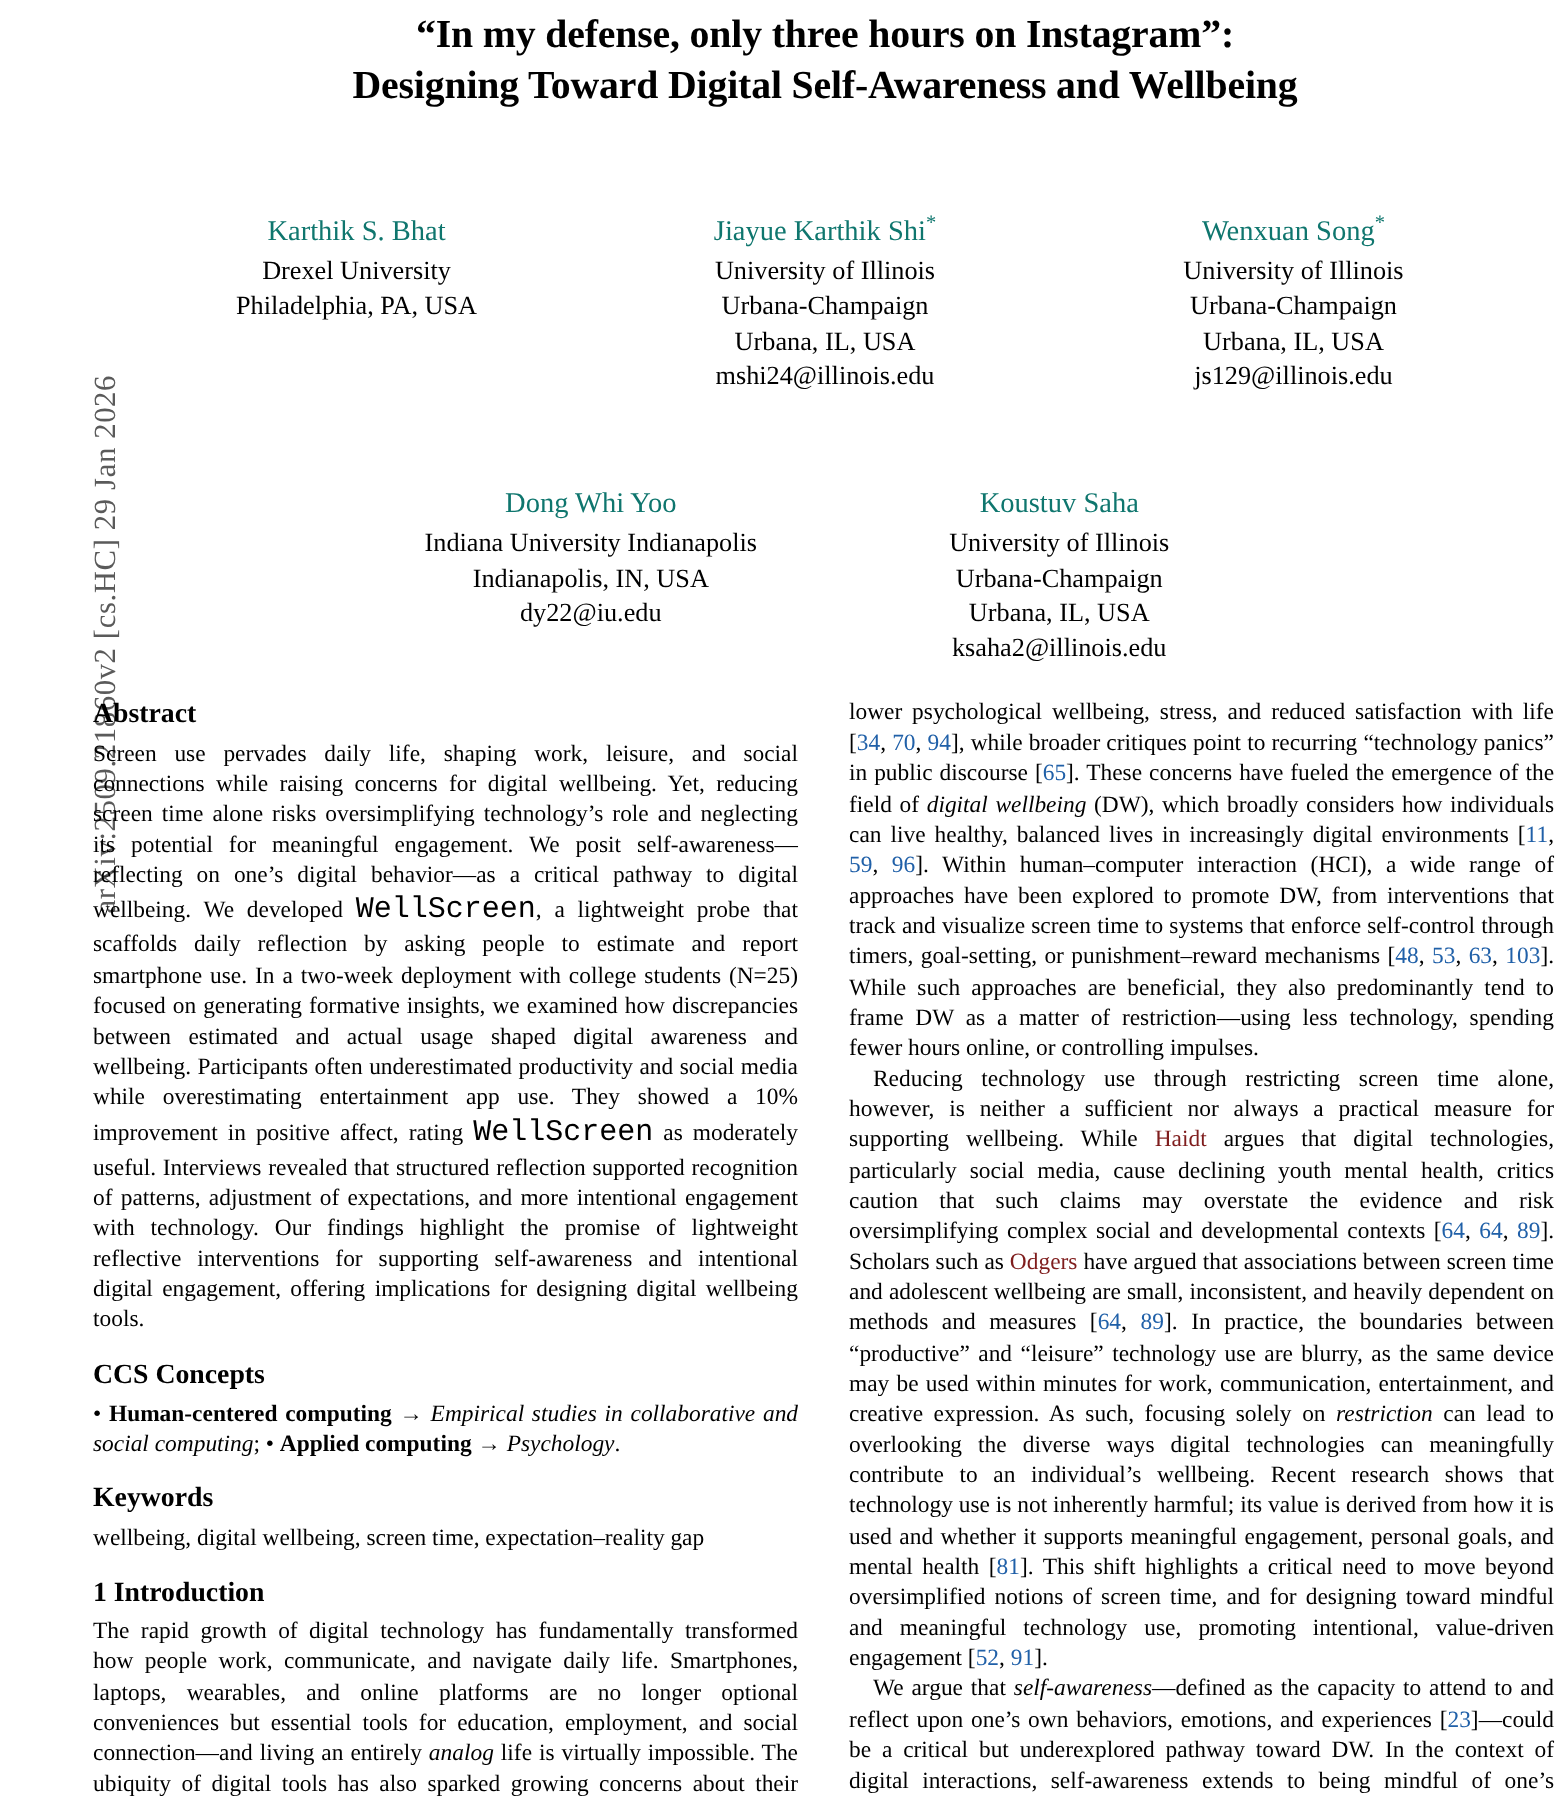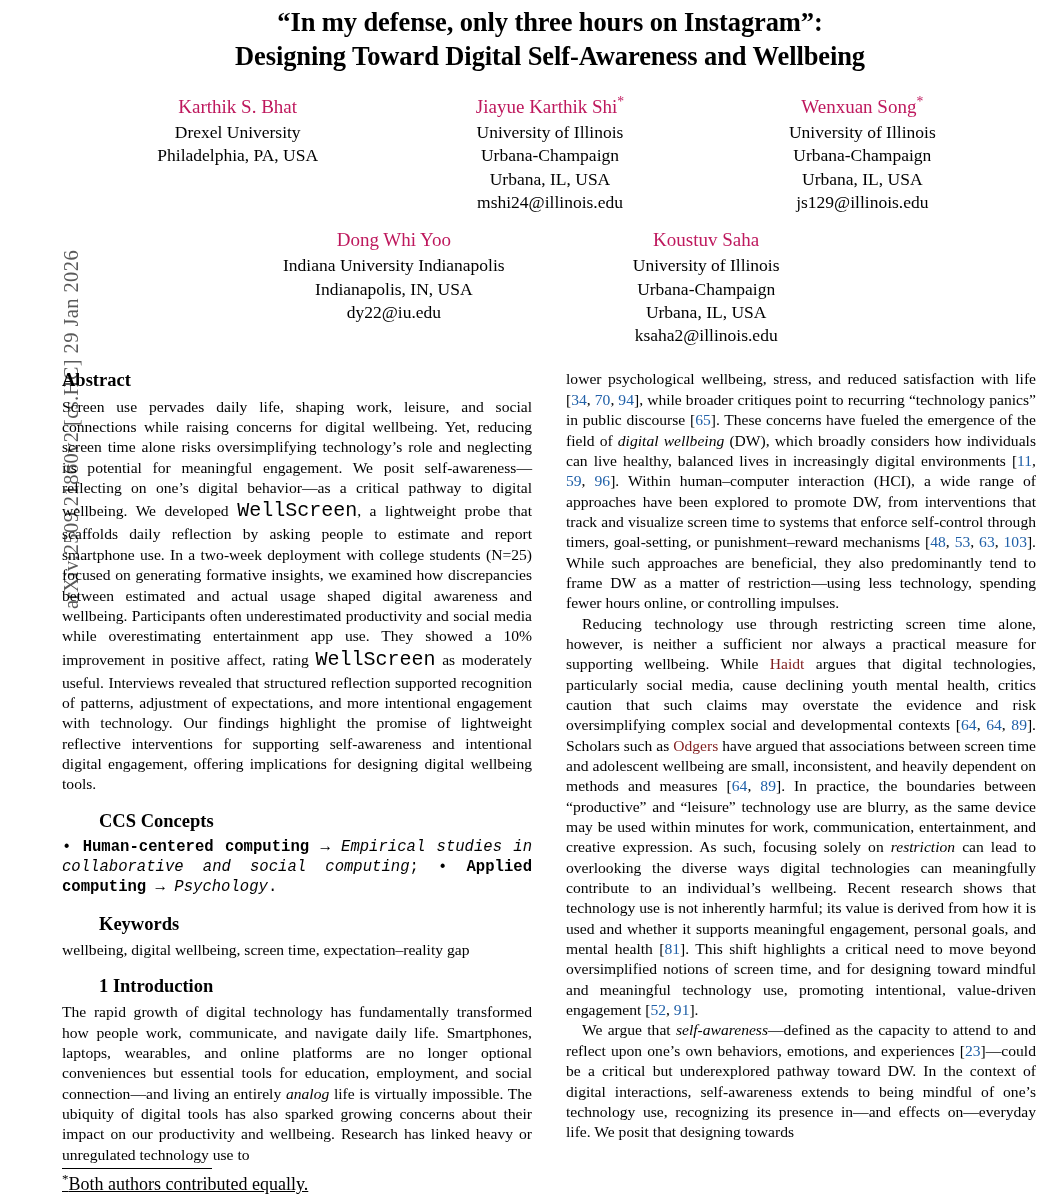--- a/index.html
+++ b/index.html
@@ -58,24 +58,25 @@
     display: flex;
     justify-content: center;
     width: 100%;
   }
   .author {
     text-align: center;
     font-size: 17.5px;
     line-height: 1.33;
   }
   .author .name {
-    color: #be185d;
+    color: #0f766e;
     font-size: 19px;
     display: block;
     margin-bottom: 2px;
+    margin-top: 48px;
   }
   .author .line { display: block; }
   .row1 .author { width: 32%; }
   .row2 { margin-top: 13px; }
   .row2 .author { width: 32%; }
   .columns {
     display: flex;
     margin-top: 22px;
     column-gap: 34px;
   }
@@ -85,35 +86,35 @@
     line-height: 1.305;
     text-align: justify;
     hyphens: auto;
   }
   h2.sec {
     font-size: 18.5px;
     font-weight: bold;
     margin: 0 0 5px 0;
     line-height: 1.2;
   }
-  h2.sec.spaced { margin-top: 15px; margin-left: 37px; }
+  h2.sec.spaced { margin-top: 15px; }
   p.body {
     margin: 0 0 0 0;
     text-indent: 0;
   }
   p.body + p.body { text-indent: 16px; }
   .mono {
     font-family: "Liberation Mono", monospace;
     font-size: 20px;
   }
   .it { font-style: italic; }
   .bd { font-weight: bold; }
   .cite { color: #2060a8; }
   .linkname { color: #7f1d1d; }
-  .ccs { font-size: 15.6px; line-height: 1.3; text-align: justify; font-family: Liberation Mono, monospace; }
+  .ccs { font-size: 15.6px; line-height: 1.3; text-align: justify; }
   .kw { font-size: 15.6px; line-height: 1.3; }
   .footnote-wrap {
     position: absolute;
     left: 0;
     bottom: 4px;
     width: 470px;
   }
   .footnote-rule {
     width: 150px;
     height: 1px;

